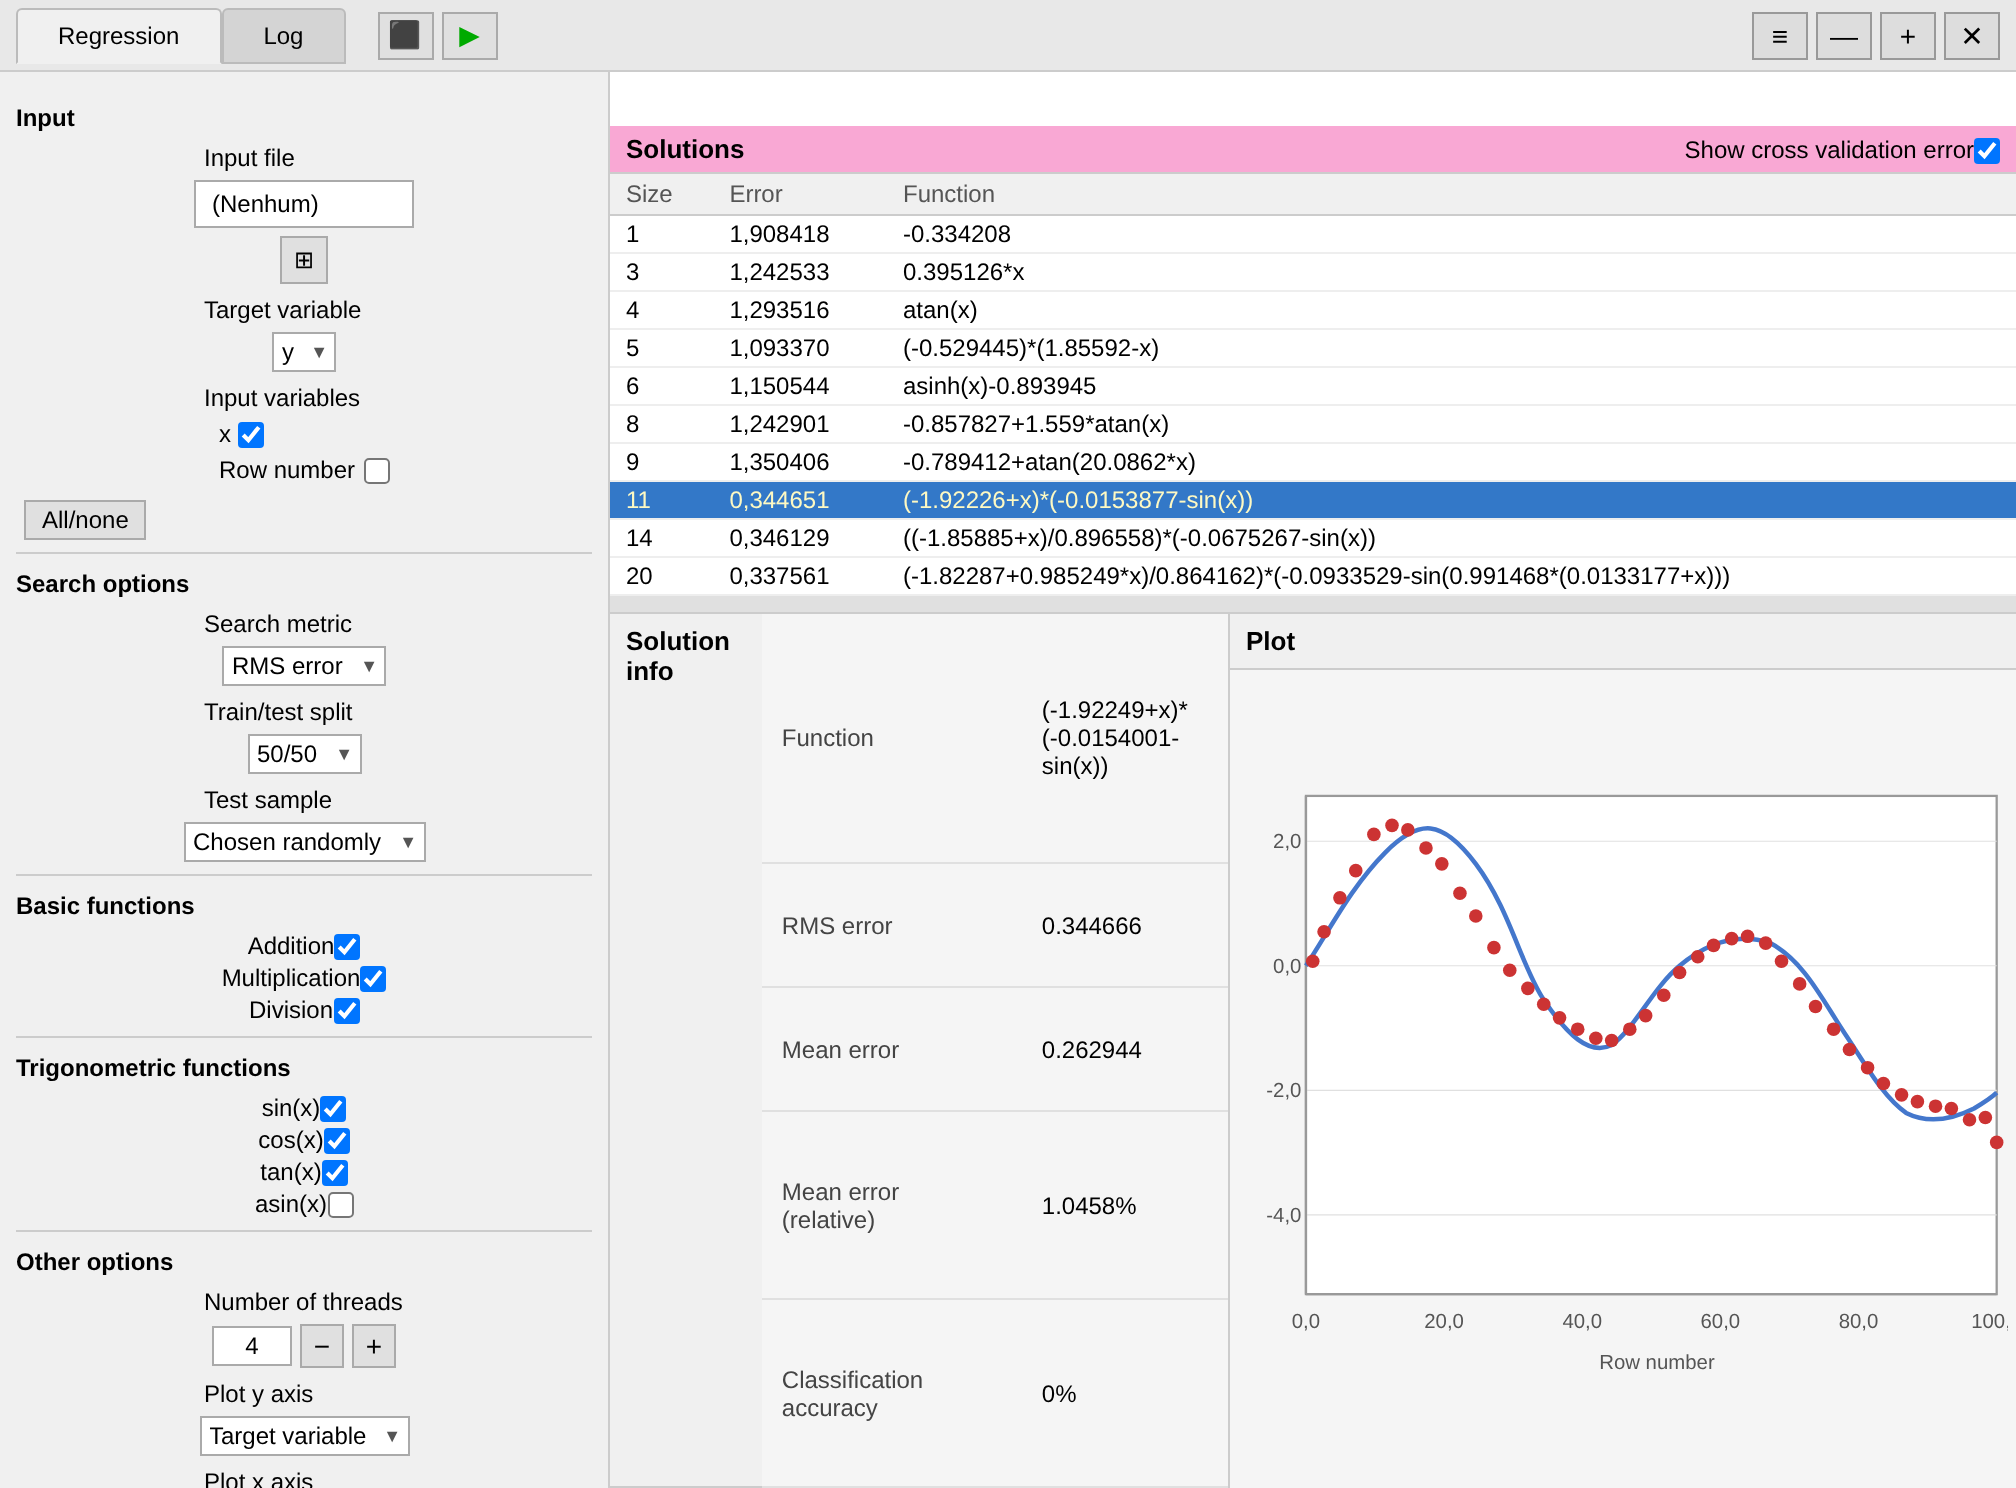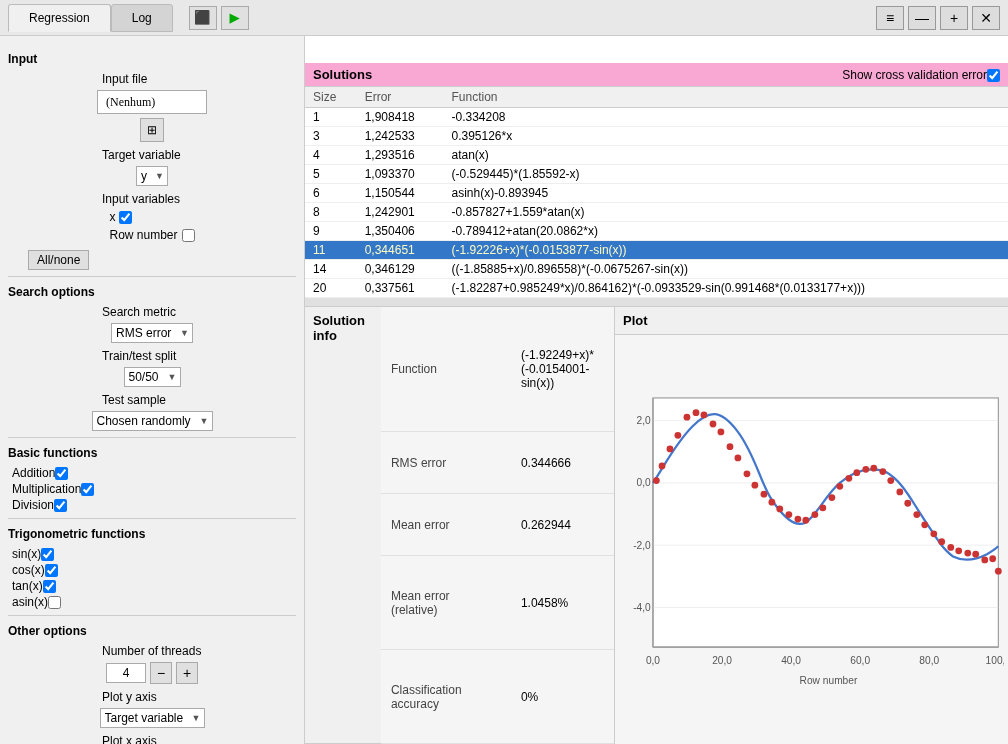--- a/index.html
+++ b/index.html
@@ -43,32 +43,32 @@
     }
     .select-with-arrow {
       position: relative; display: inline-flex; align-items: center;
     }
     .select-with-arrow select { padding-right: 20px; }
     .select-with-arrow::after {
       content: '▼'; position: absolute; right: 4px; font-size: 9px; pointer-events: none; color: #555;
     }
     .input-file-box {
       border: 1px solid #aaa; background: #fff; padding: 2px 8px; font-size: 12px;
-      min-width: 110px; height: 24px; display: flex; align-items: center; font-family: Liberation Serif, serif;
+      min-width: 110px; height: 24px; display: flex; align-items: center;
     }
     .icon-btn {
       width: 24px; height: 24px; border: 1px solid #aaa; background: #e0e0e0; cursor: pointer;
       display: flex; align-items: center; justify-content: center; font-size: 12px;
     }
     .allnone-btn {
       border: 1px solid #aaa; background: #e0e0e0; padding: 2px 8px; cursor: pointer; font-size: 12px;
     }
     .var-row { display: flex; align-items: center; gap: 4px; margin-bottom: 2px; font-size: 12px; }
     .divider { border: none; border-top: 1px solid #ccc; margin: 6px 0; }
-    .func-row { display: flex; align-items: center; justify-content: flex-start; margin-bottom: 2px; padding: 0 4px; }
+    .func-row { display: flex; align-items: center; justify-content: center; margin-bottom: 2px; padding: 0 4px; }
     .num-input-row { display: flex; align-items: center; gap: 4px; }
     .num-input { width: 40px; border: 1px solid #aaa; padding: 2px 4px; font-size: 12px; text-align: center; }
     .num-btn { width: 22px; height: 22px; border: 1px solid #aaa; background: #e0e0e0; cursor: pointer; display: flex; align-items: center; justify-content: center; font-size: 14px; }
 
     
     .right-panel { flex: 1; display: flex; flex-direction: column; background: #f5f5f5; overflow: hidden; }
 
     
     .solutions-area { background: #fff; border-bottom: 1px solid #ccc; }
     .solutions-header {
@@ -146,21 +146,21 @@
         <div class="var-row">
           <span>x</span>
           <input type="checkbox" checked="" style="">
         </div>
         <div class="var-row">
           <span>Row number</span>
           <input type="checkbox" style="">
         </div>
       </div>
     </div>
-    <div style="margin-bottom:6px; margin-left:20px;">
+    <div style="margin-bottom:6px; margin-left:4px;">
       <button class="allnone-btn">All/none</button>
     </div>
 
     <hr class="divider">
 
     <div class="section-title">Search options</div>
 
     <div class="form-row">
       <span class="form-label">Search metric</span>
       <div class="select-with-arrow" style="flex:1;">

